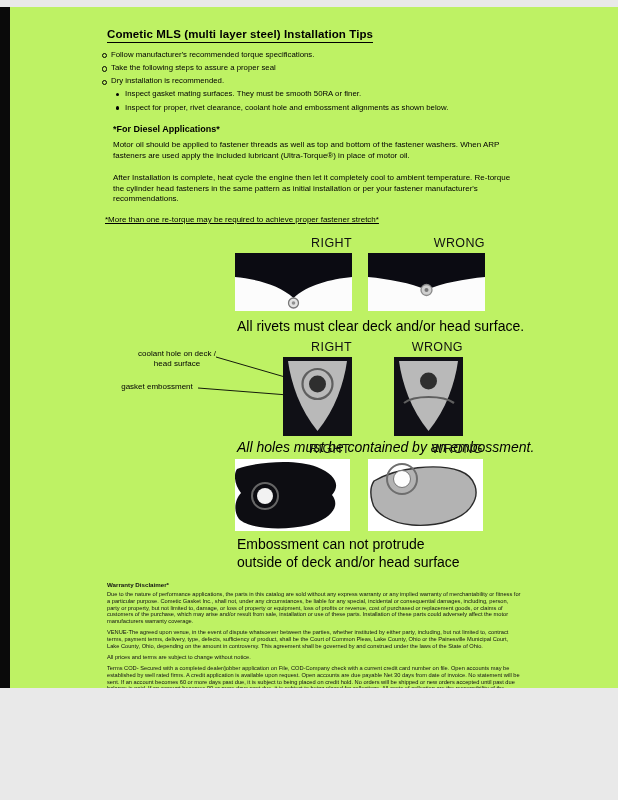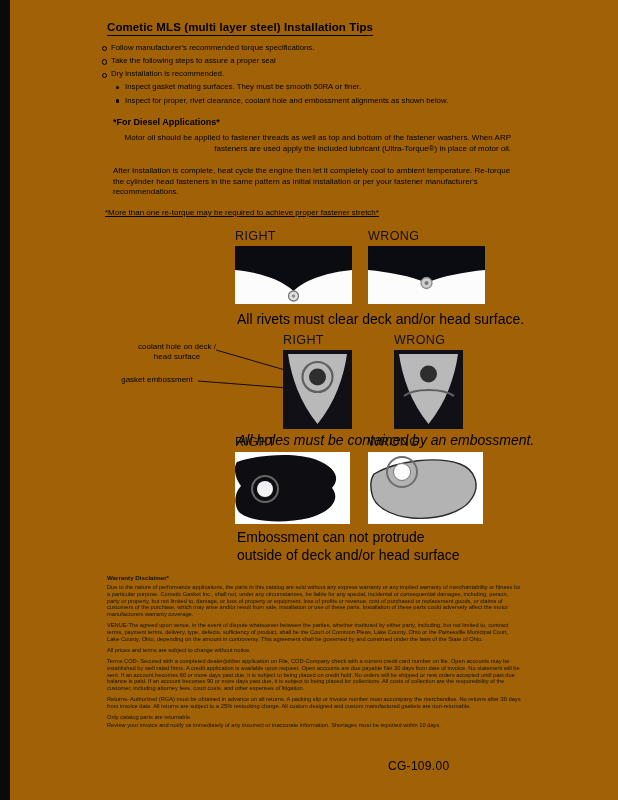--- a/index.html
+++ b/index.html
@@ -1,44 +1,44 @@
 <!DOCTYPE html>
 <html><head>
 <meta charset="utf-8">
 <title>Cometic MLS Installation Tips</title>
 <style>
   html,body{margin:0;padding:0;background:#e9e9e9;}
   .page{
     position:relative;
-    width:618px;height:800px;
-    background:#a16207;
+    width:618px;height:681px;
+    background:#bef264;
     font-family:"Liberation Sans", sans-serif;
     color:#000;
     overflow:hidden;
-    margin:0 auto;
+    margin:7px auto;
   }
   .leftbar{position:absolute;left:0;top:0;width:10px;height:800px;background:#0a0a0a;}
   .title{
     position:absolute;left:107px;top:21px;
     font-size:11.5px;font-weight:bold;
     border-bottom:1.4px solid #000;padding-bottom:2px;
     letter-spacing:.1px;white-space:nowrap;
   }
   .tips{position:absolute;left:101px;top:44px;font-size:7.8px;line-height:1.1;}
   .tip{position:relative;padding-left:10px;margin-bottom:4.6px;white-space:nowrap;}
   .tip::before{content:"";position:absolute;left:1px;top:2.2px;width:3.2px;height:3.2px;border:0.8px solid #000;border-radius:50%;}
   .subtip{position:relative;padding-left:10px;margin-left:14px;margin-bottom:4.6px;white-space:nowrap;}
   .subtip::before{content:"";position:absolute;left:1px;top:2.6px;width:3.4px;height:3.4px;background:#000;border-radius:50%;}
   .diesel-h{position:absolute;left:113px;top:117px;font-size:9px;font-weight:bold;}
   .para{position:absolute;left:113px;width:398px;font-size:8px;line-height:1.34;}
-  .p1{top:133px;text-align:right;}
+  .p1{top:133px;}
   .p2{top:166px;}
   .note{position:absolute;left:105px;top:208px;font-size:8px;text-decoration:underline;}
   .figrow{position:absolute;display:flex;}
-  .figcol{display:flex;flex-direction:column;align-items:flex-start;}
+  .figcol{display:flex;flex-direction:column;align-items:flex-end;}
   .rw-label{font-size:12.5px;letter-spacing:.4px;margin-bottom:3px;color:#111;}
   .row1{left:235px;top:229px;gap:16px;}
   .row2{left:283px;top:333px;gap:42px;}
   .row3{left:235px;top:435px;gap:18px;}
   .caption{position:absolute;left:237px;font-size:14px;line-height:1.3;}
   .cap1{top:310px;}
   .cap2{top:431px;font-style:italic;}
   .cap3{top:528px;width:225px;}
   .callout{position:absolute;font-size:8px;line-height:1.3;text-align:center;}
   .co1{left:138px;top:342px;width:78px;}

